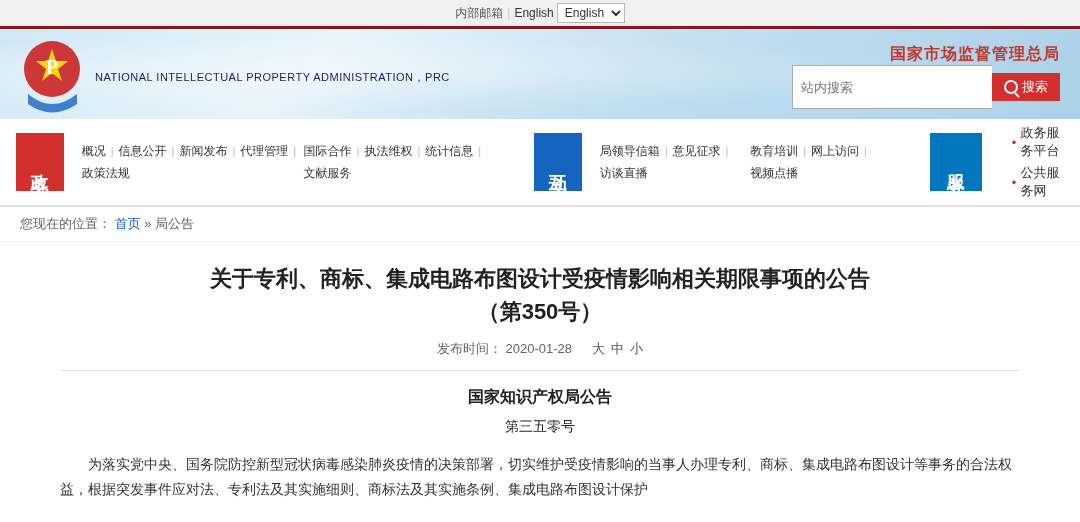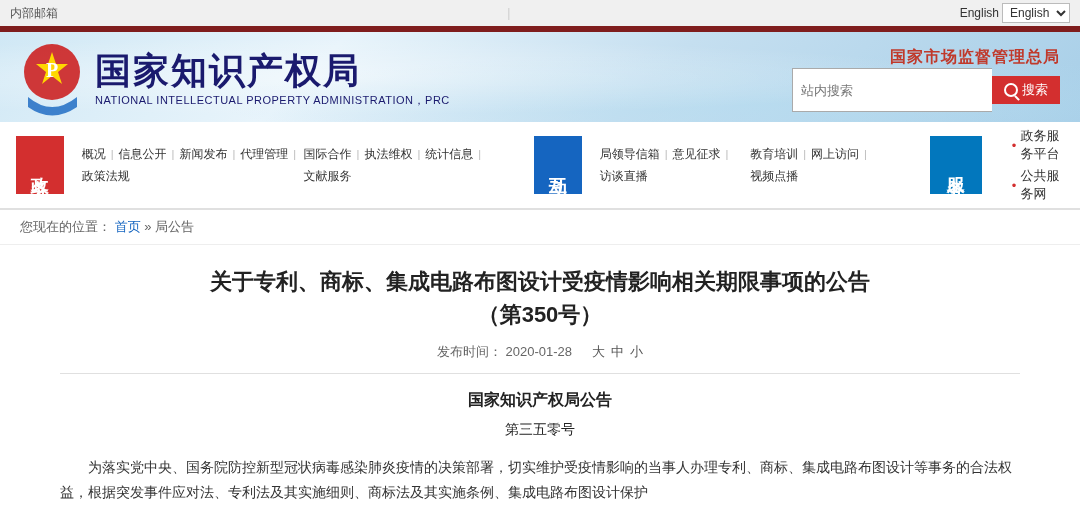--- a/index.html
+++ b/index.html
@@ -1,28 +1,28 @@
 <!DOCTYPE html>
 <html><head>
   <meta charset="utf-8">
   <style>
     * { margin: 0; padding: 0; box-sizing: border-box; }
     body { font-family: "Microsoft YaHei", "SimHei", Arial, sans-serif; font-size: 14px; background: #f5f5f5; width: 1080px; overflow-x: hidden; }
 
     
     .top-bar {
       background: #f0f0f0;
-      border-bottom: 6px solid #7f1d1d;
-      display: flex;
-      justify-content: space-between;
+      border-bottom: 3px solid #7f1d1d;
+      display: flex;
+      justify-content: center;
       align-items: center;
       padding: 3px 10px;
       font-size: 12px;
       color: #555;
-      gap: 16px;
+      gap: 4px;
     }
     .top-bar-divider { color: #ccc; }
     .lang-select {
       display: flex;
       align-items: center;
       gap: 3px;
       cursor: pointer;
       color: #333;
       font-size: 12px;
     }
@@ -318,21 +318,20 @@
 
       <circle cx="32" cy="30" r="28" fill="#cc2222" opacity="0.9"></circle>
 
       <polygon points="32,10 36,22 48,22 38,30 42,42 32,34 22,42 26,30 16,22 28,22" fill="#ffd700"></polygon>
 
       <path d="M8 55 Q32 75 57 55 L57 65 Q32 82 8 65 Z" fill="#1565c0" opacity="0.8"></path>
 
       <text x="26" y="35" font-size="20" font-weight="bold" fill="white" font-family="serif">P</text>
     </svg>
     <div class="logo-text">
-      <span class="logo-cn">国家知识产权局</span>
       <span class="logo-en">NATIONAL INTELLECTUAL PROPERTY ADMINISTRATION，PRC</span>
     </div>
   </div>
 
   <div class="header-right">
     <div class="market-admin">国家市场监督管理总局</div>
     <div class="search-area">
       <input class="search-input" type="text" placeholder="站内搜索" style="">
       <button class="search-btn">
         <span class="search-icon-shape"></span>

